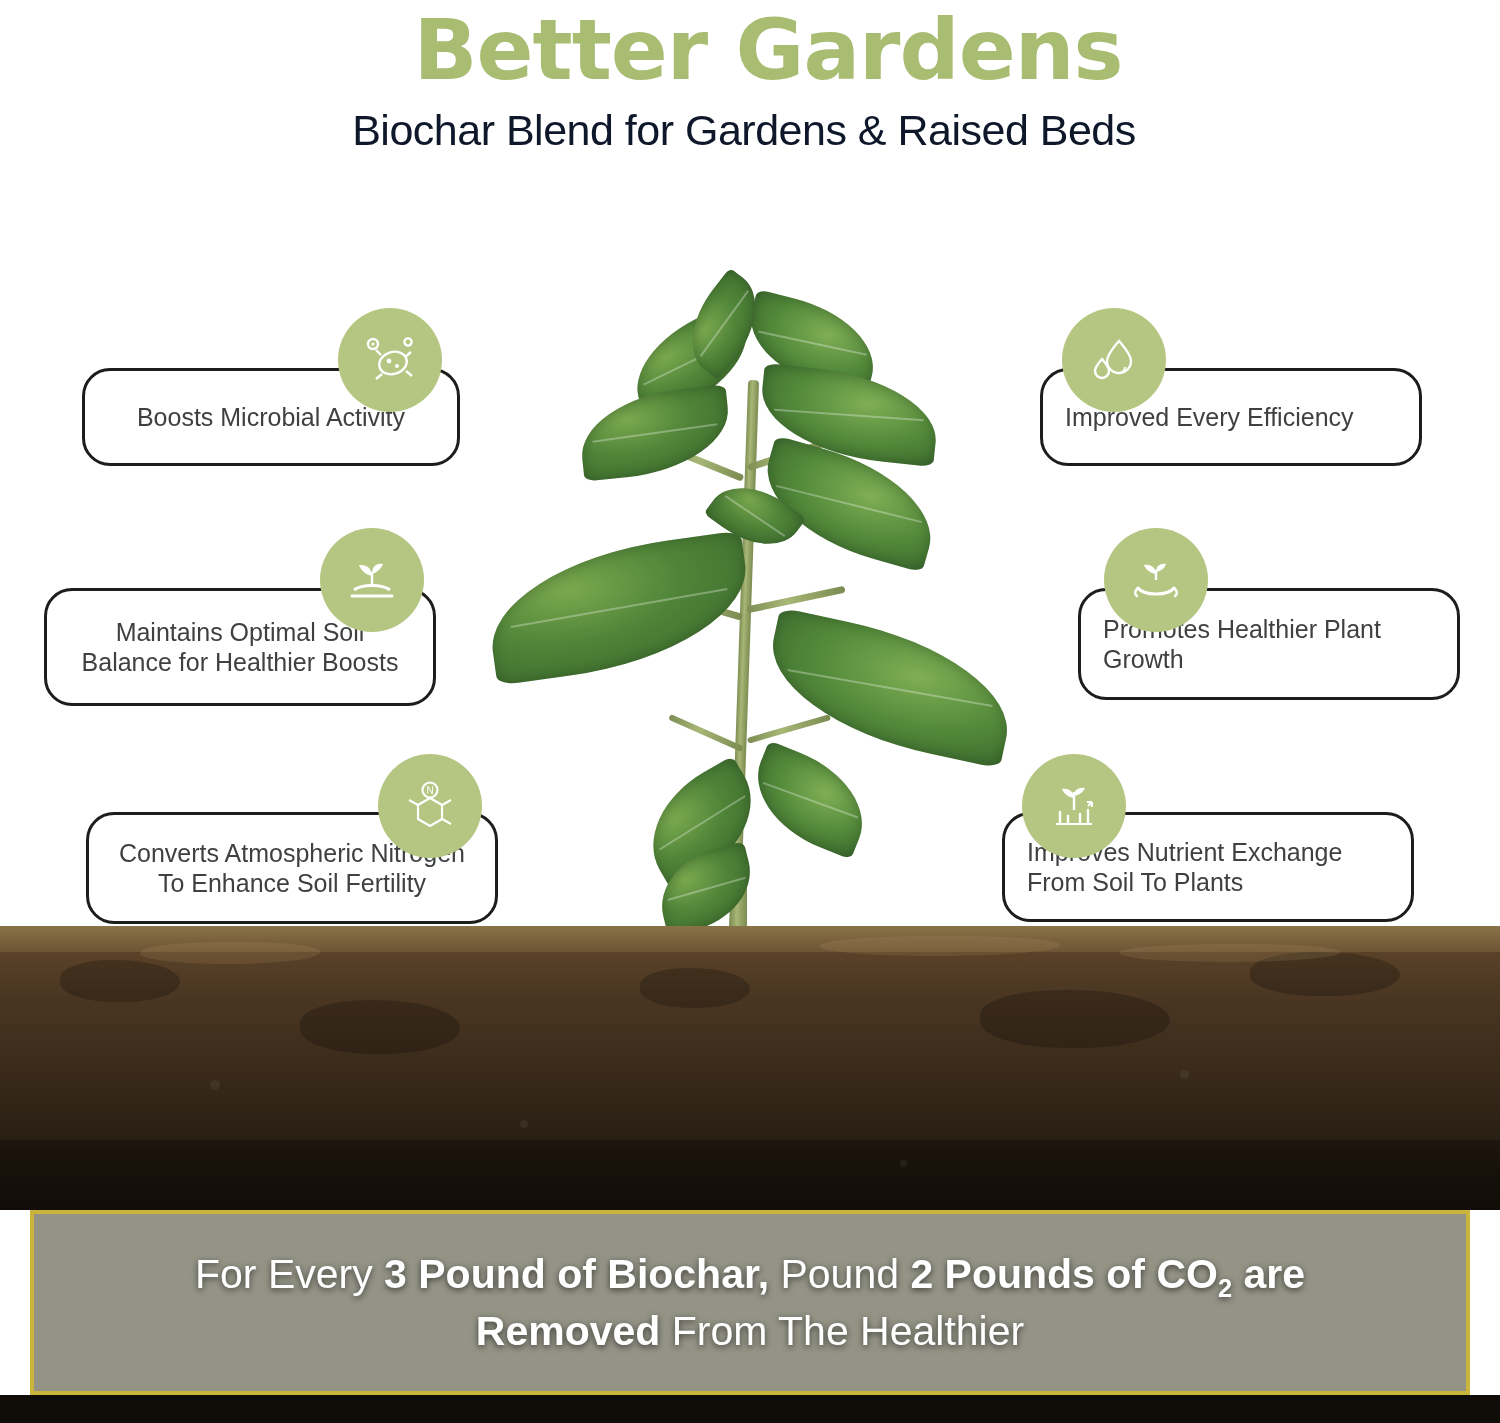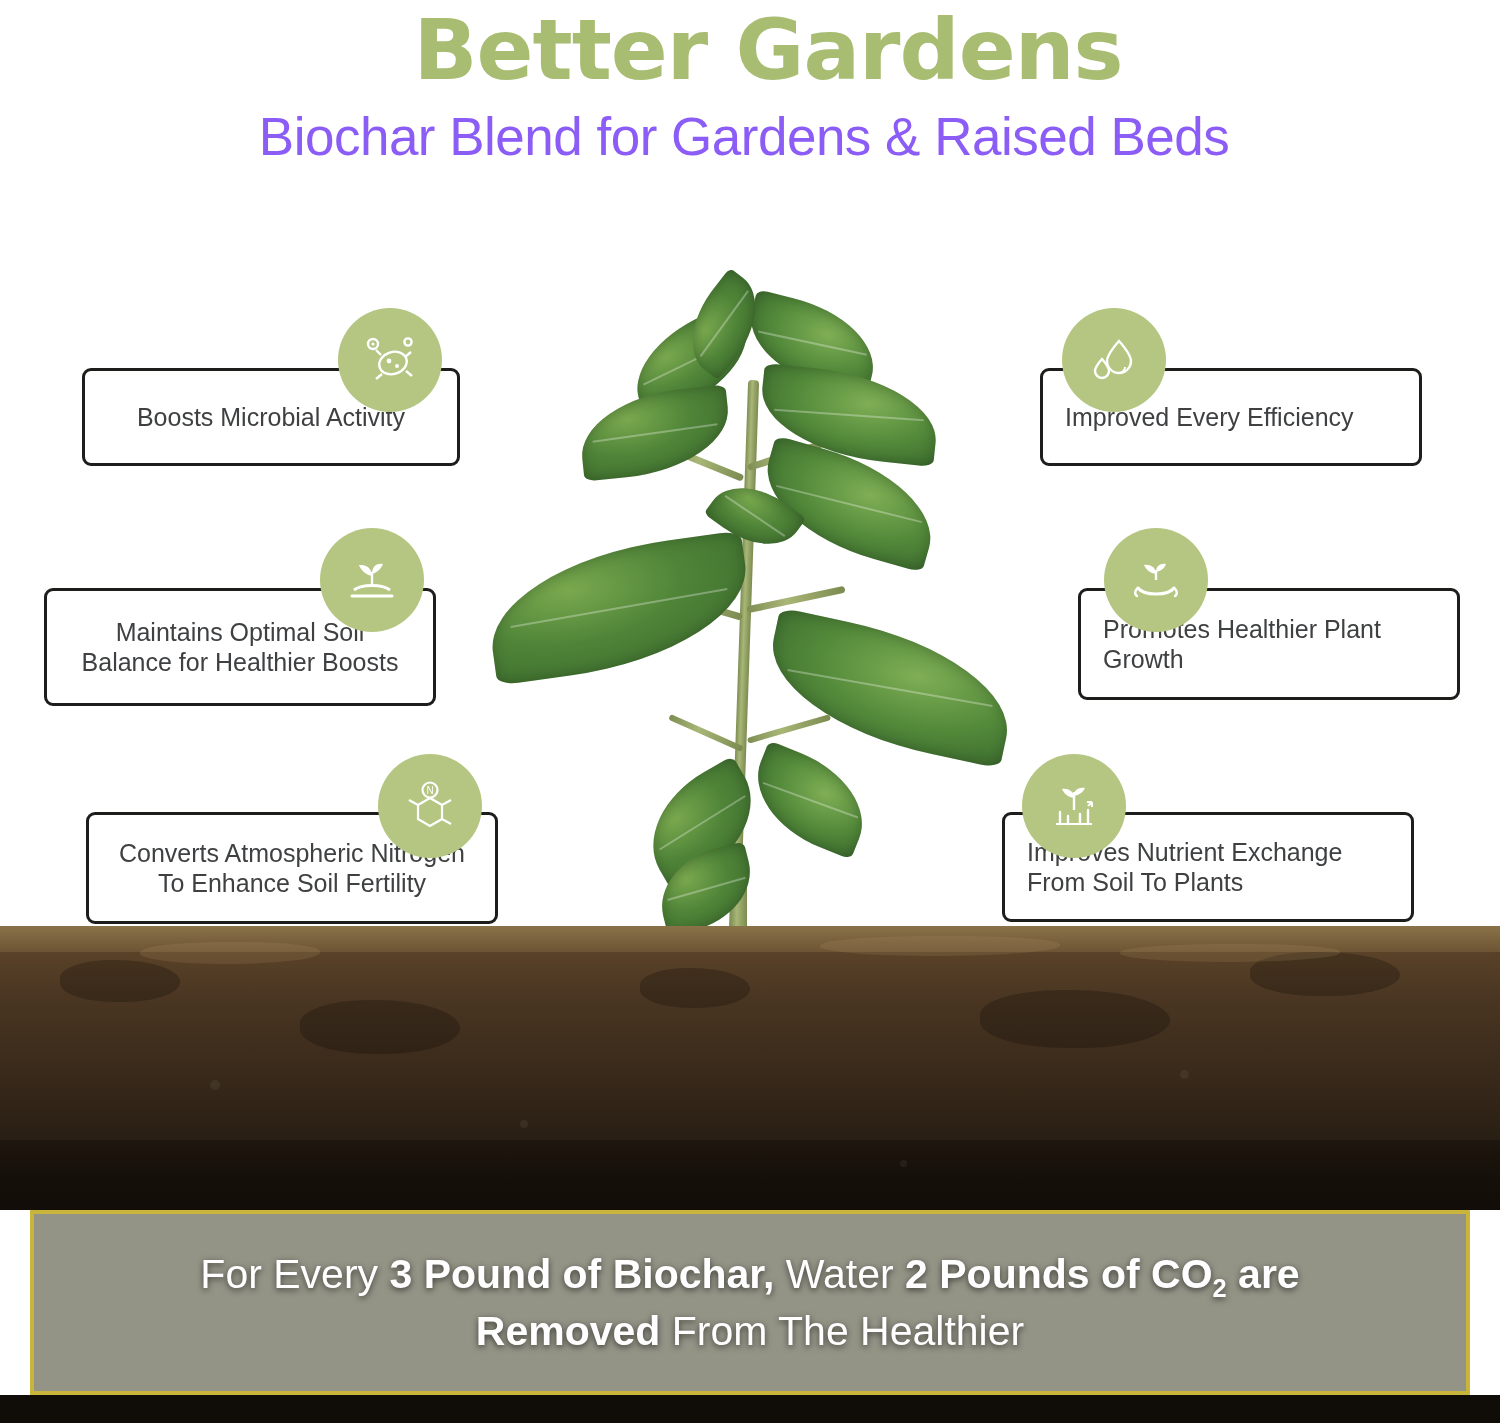--- a/index.html
+++ b/index.html
@@ -30,22 +30,22 @@
     font-size: 84px;
     line-height: 1.0;
     color: #a8bd72;
     letter-spacing: -1px;
     margin: 0;
     padding-left: 36px;
   }
   #subtitle {
     font-family: "Liberation Sans", sans-serif;
     font-weight: 400;
-    font-size: 53px;
-    color: #8b5cf6;
+    font-size: 43px;
+    color: #0f172a;
     margin: 14px 12px 0 0;
     letter-spacing: -0.5px;
   }
 
   
   #photo-area {
     position: absolute;
     top: 200px; left: 0;
     width: 1500px;
     height: 1010px;
@@ -135,21 +135,21 @@
     border-radius: 14px 14px 40% 40%;
   }
 
   
   .feature {
     position: absolute;
   }
   .feature-box {
     position: absolute;
     border: 3px solid #1d1d1b;
-    border-radius: 9px;
+    border-radius: 28px;
     background: #ffffff;
     display: flex;
     align-items: center;
     padding: 0 22px;
   }
   .feature-text {
     font-size: 25px;
     color: #3f4042;
     line-height: 1.22;
     font-family: "Liberation Sans", sans-serif;
@@ -379,18 +379,18 @@
         <path d="M30 20 c8 -1 11 -8 11 -8 c-8 -1 -11 3 -11 8z" fill="#ffffff" stroke="none"></path>
         <path d="M16 48 v-12 M24 48 v-8 M36 48 v-10 M44 48 v-14" stroke-linecap="round"></path>
         <path d="M12 48 h36" stroke-width="2"></path>
         <path d="M44 30 l4 -4 M48 26 h-5 M48 26 v5" stroke-width="2"></path>
       </svg>
     </div>
   </div>
 
   <div id="banner">
     <div id="banner-text">
-      <span>For Every </span><b>3 Pound of Biochar,</b><span> Water </span><b>2 Pounds of CO</b><b><sub>2</sub></b><b> are</b><br><b>Removed</b><span> From The Healthier</span>
+      <span>For Every </span><b>3 Pound of Biochar,</b><span> Pound </span><b>2 Pounds of CO</b><b><sub>2</sub></b><b> are</b><br><b>Removed</b><span> From The Healthier</span>
     </div>
   </div>
   <div id="bottom-strip"></div>
 
 </div>
 
 </body></html>

